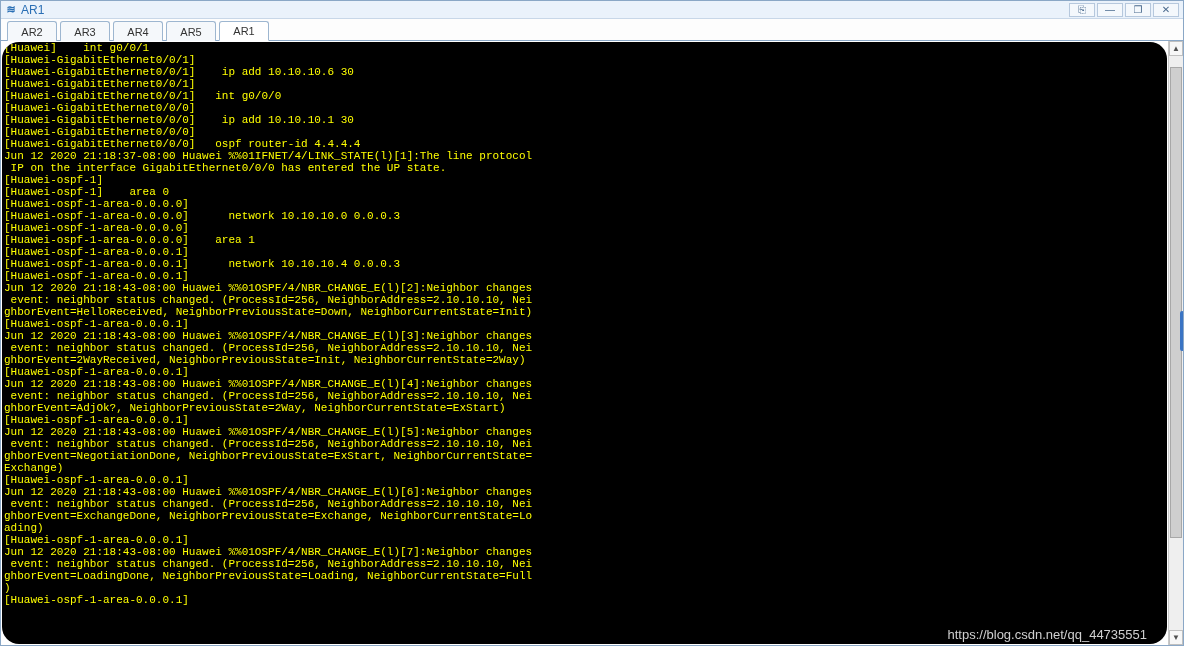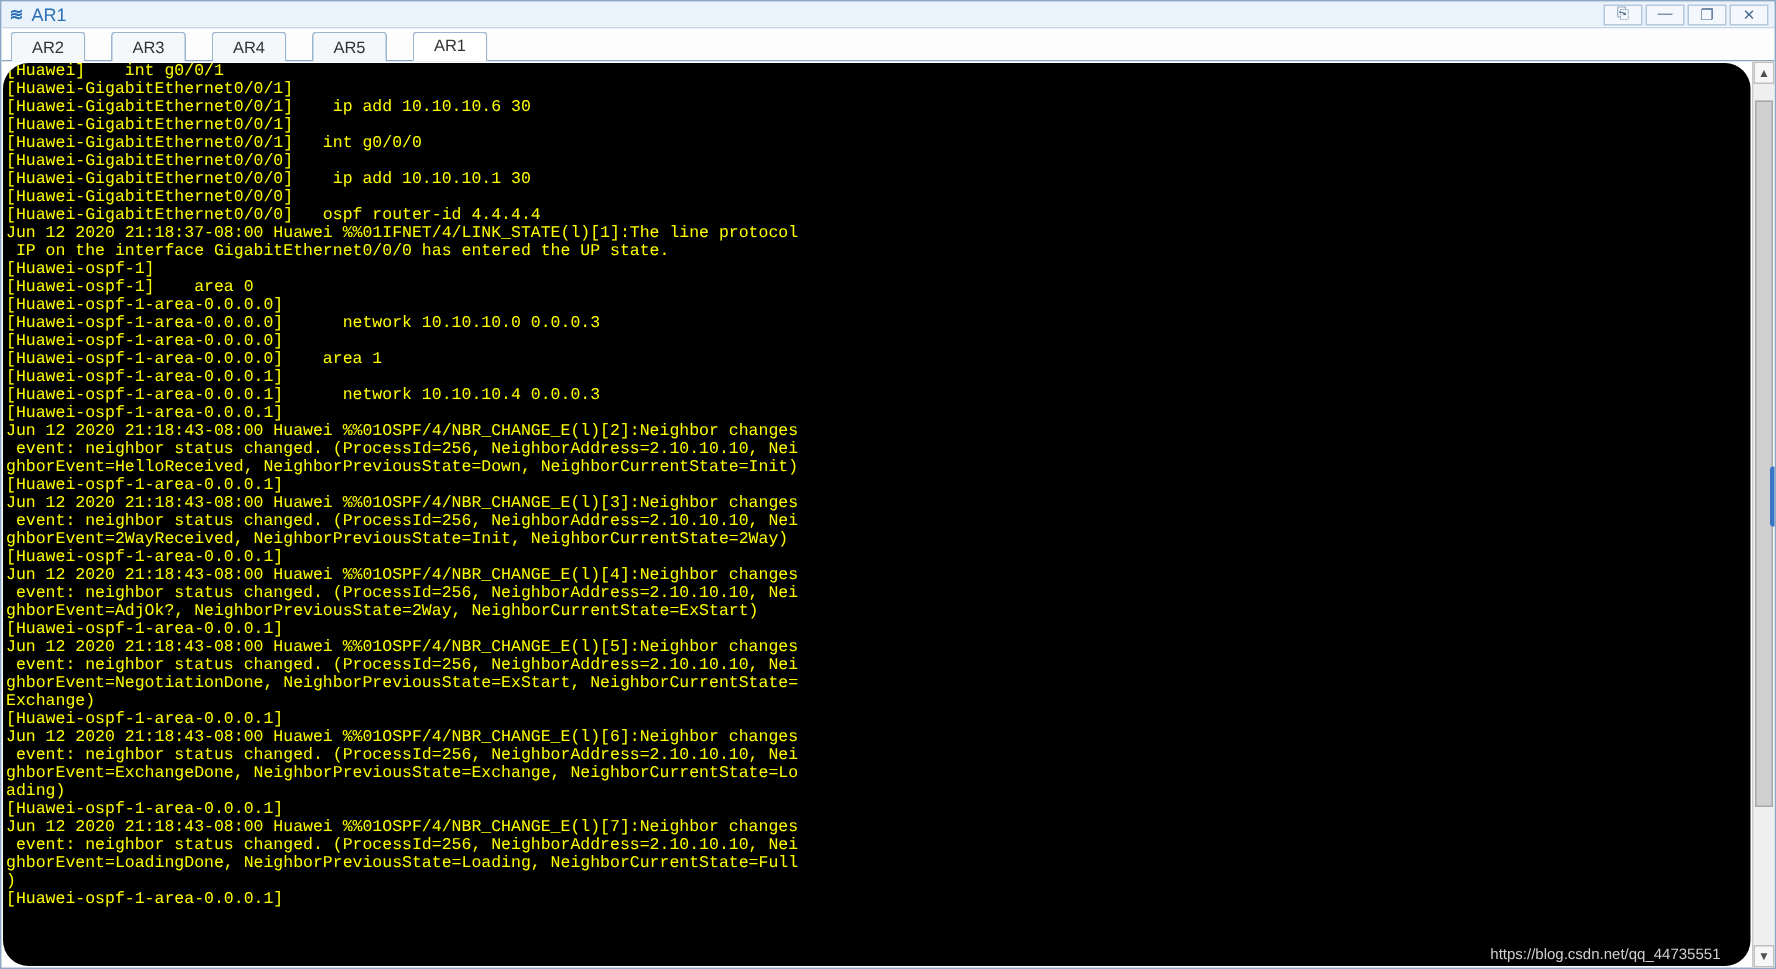--- a/index.html
+++ b/index.html
@@ -53,21 +53,21 @@
   .tab {
     height: 20px;
     min-width: 50px;
     padding: 0 12px;
     border: 1px solid #9db6d0;
     border-bottom: none;
     background: #f5f8fb;
     color: #333;
     font-size: 11px;
     display: flex; align-items: center; justify-content: center;
-    margin-right: 17px;
+    margin-right: 3px;
     border-radius: 3px 3px 0 0;
     cursor: pointer;
     position: relative;
     top: 1px;
   }
   .tab.active {
     background: #ffffff;
     border-bottom: 1px solid #ffffff;
     z-index: 2;
     font-weight: normal;
@@ -118,21 +118,21 @@
     position: absolute;
     left: 1px; right: 1px;
     background: #cfcfcf;
     border: 1px solid #a8a8a8;
     cursor: pointer;
   }
   .watermark {
     position: absolute;
     right: 20px; bottom: 2px;
     color: #cfcfcf;
-    font-size: 10px;
+    font-size: 13px;
   }
   .right-edge-blue {
     position: absolute;
     right: -1px;
     top: 270px;
     width: 4px;
     height: 40px;
     background: #3a74c4;
     border-radius: 2px;
   }

